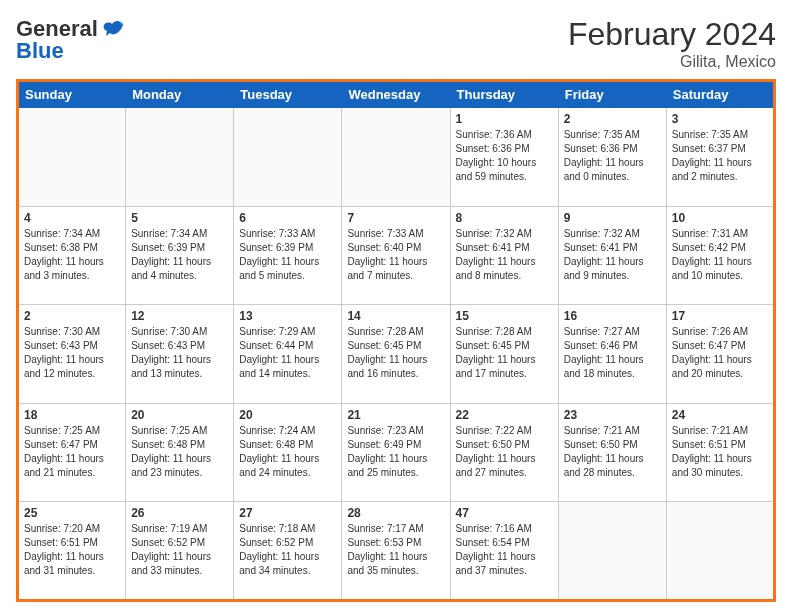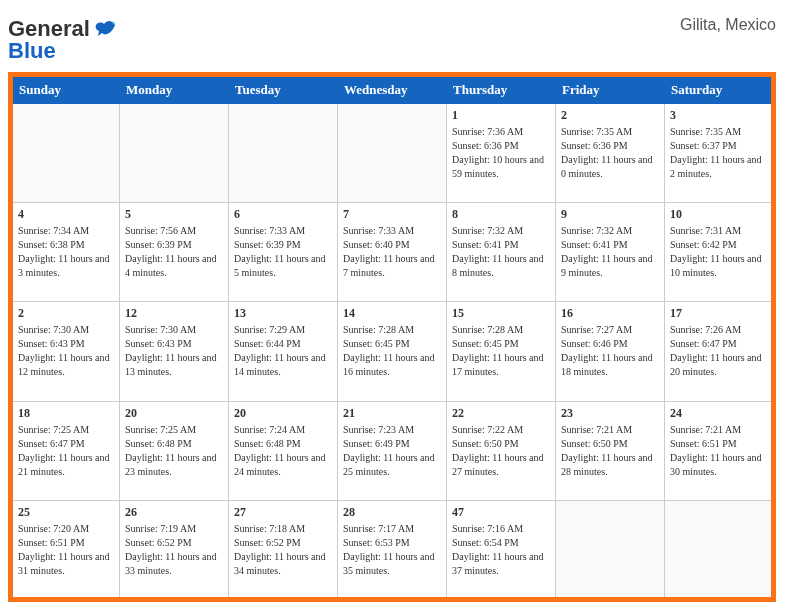--- a/index.html
+++ b/index.html
@@ -6,21 +6,21 @@
     body {
       font-family: Arial, sans-serif;
       background: #fff;
       width: 792px;
       height: 612px;
       overflow: hidden;
     }
     .page {
       width: 792px;
       height: 612px;
-      padding: 16px 16px 10px 8px;
+      padding: 16px 16px 10px 16px;
       display: flex;
       flex-direction: column;
     }
     .header {
       display: flex;
       justify-content: space-between;
       align-items: flex-start;
       margin-bottom: 8px;
     }
     .logo {
@@ -35,25 +35,24 @@
       font-size: 32px;
       font-weight: normal;
       color: #333;
     }
     .location {
       font-size: 16px;
       color: #555;
     }
     .calendar {
       flex: 1;
-      border: 5px solid #f97316;
+      border: 3px solid #f97316;
       border-collapse: collapse;
       width: 100%;
       table-layout: fixed;
-      font-family: Liberation Serif, serif;
     }
     .calendar th {
       background-color: #1565c0;
       color: #fff;
       text-align: left;
       padding: 5px 6px;
       font-size: 13px;
       font-weight: bold;
       border: 1px solid #1565c0;
     }
@@ -92,20 +91,21 @@
           <span>General</span>
         </span>
         <svg width="22" height="18" viewBox="0 0 22 18" style="margin-left:2px;">
           <path d="M18 2 C16 0 12 1 10 4 C8 2 4 2 2 5 C1 7 2 10 5 11 L4 16 L8 13 C9 14 11 15 13 14 C16 13 19 10 20 7 C22 5 21 3 18 2Z" fill="#1565c0"></path>
           <path d="M18 2 C20 1 22 3 20 5" fill="#4fc3f7" stroke="none"></path>
         </svg>
       </div>
       <span style="font-size:22px;font-weight:bold;color:#1565c0;margin-top:-4px;text-align:center;">Blue</span>
     </div>
     <div class="title-area">
+      <div class="month-title">February 2024</div>
       <div class="location">Gilita, Mexico</div>
     </div>
   </div>
 
   <table class="calendar">
     <thead>
       <tr>
         <th>Sunday</th>
         <th>Monday</th>
         <th>Tuesday</th>
@@ -142,21 +142,21 @@
         </tr>
         <tr style="height: 88px;">
           <td>
             <span class="day-number">4</span>
             <div class="day-info">Sunrise: 7:34 AM
 Sunset: 6:38 PM
 Daylight: 11 hours and 3 minutes.</div>
           </td>
           <td>
             <span class="day-number">5</span>
-            <div class="day-info">Sunrise: 7:56 AM
+            <div class="day-info">Sunrise: 7:34 AM
 Sunset: 6:39 PM
 Daylight: 11 hours and 4 minutes.</div>
           </td>
           <td>
             <span class="day-number">6</span>
             <div class="day-info">Sunrise: 7:33 AM
 Sunset: 6:39 PM
 Daylight: 11 hours and 5 minutes.</div>
           </td>
           <td>

